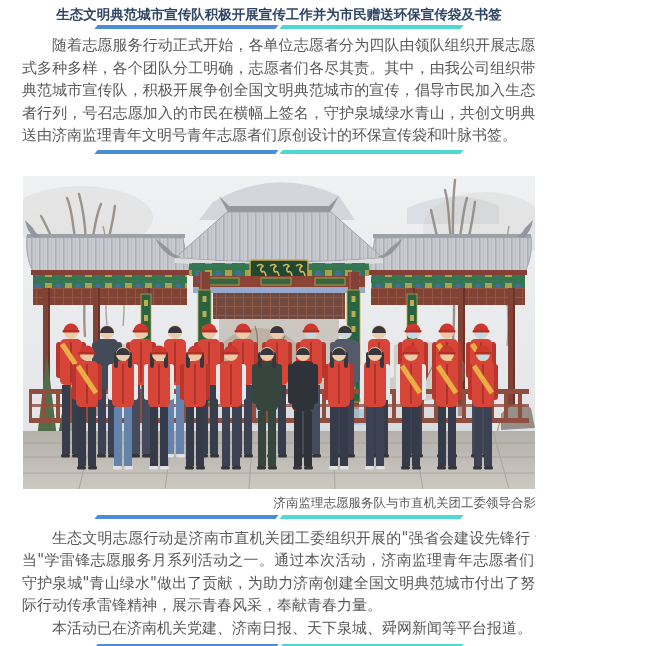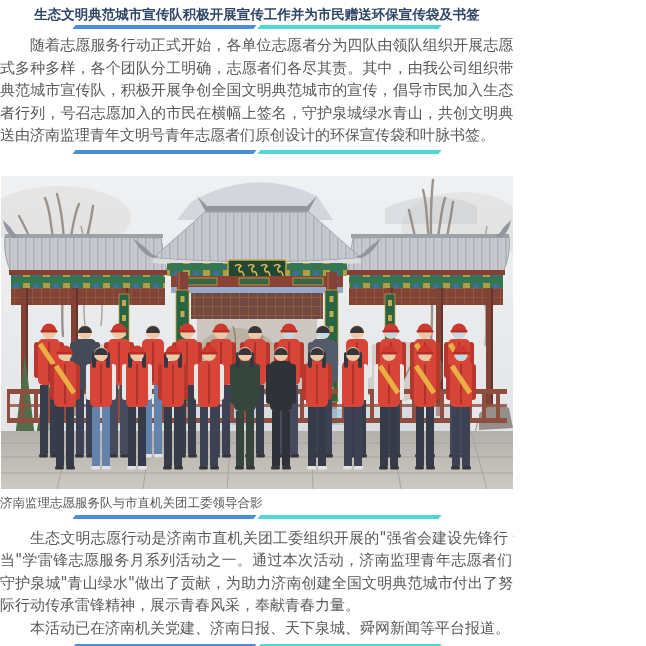--- a/index.html
+++ b/index.html
@@ -1,29 +1,29 @@
 <!DOCTYPE html>
 <html><head>
 <meta charset="utf-8">
 <style>
   html,body{margin:0;padding:0;background:#ffffff;}
   body{width:646px;height:646px;font-family:"DejaVu Sans","Liberation Sans",sans-serif;}
-  .page{position:relative;width:514px;height:646px;background:#fff;overflow:hidden;}
+  .page{position:relative;width:514px;height:646px;background:#fff;overflow:hidden;padding-left:22px;}
   .title{margin:0;padding-top:7px;text-align:center;font-size:13.5px;line-height:15px;
          font-weight:bold;color:#2f4566;}
   .divider{width:366px;height:4px;margin:3px auto 0;display:flex;align-items:center;}
   .divider .seg{height:4px;flex:1;}
   .seg-blue{background:#4a8edb;transform:skewX(-38deg);}
   .seg-cyan{background:#4fd8d2;transform:skewX(-38deg);margin-left:4px;height:3.6px;}
   .para{width:604px;margin:5px auto 0;font-size:15px;line-height:22.5px;color:#595959;
         text-align:justify;text-indent:2em;}
   .para + .para{margin-top:0;}
   figure.photo{display:block;margin:22px auto 0;width:512px;height:313px;padding:0;}
   figure.photo svg{display:block;width:512px;height:313px;}
-  .caption{margin-top:6px;text-align:left;font-size:12.5px;line-height:15px;color:#595959;}
+  .caption{margin-top:6px;text-align:right;font-size:12.5px;line-height:15px;color:#595959;}
   .cap-divider{margin-top:5px;}
   .para.after-photo{margin-top:8px;}
   .bottom-divider{margin-top:5px;}
 </style>
 </head>
 <body>
 
 <div class="page">
 
   <h1 class="title">生态文明典范城市宣传队积极开展宣传工作并为市民赠送环保宣传袋及书签</h1>

